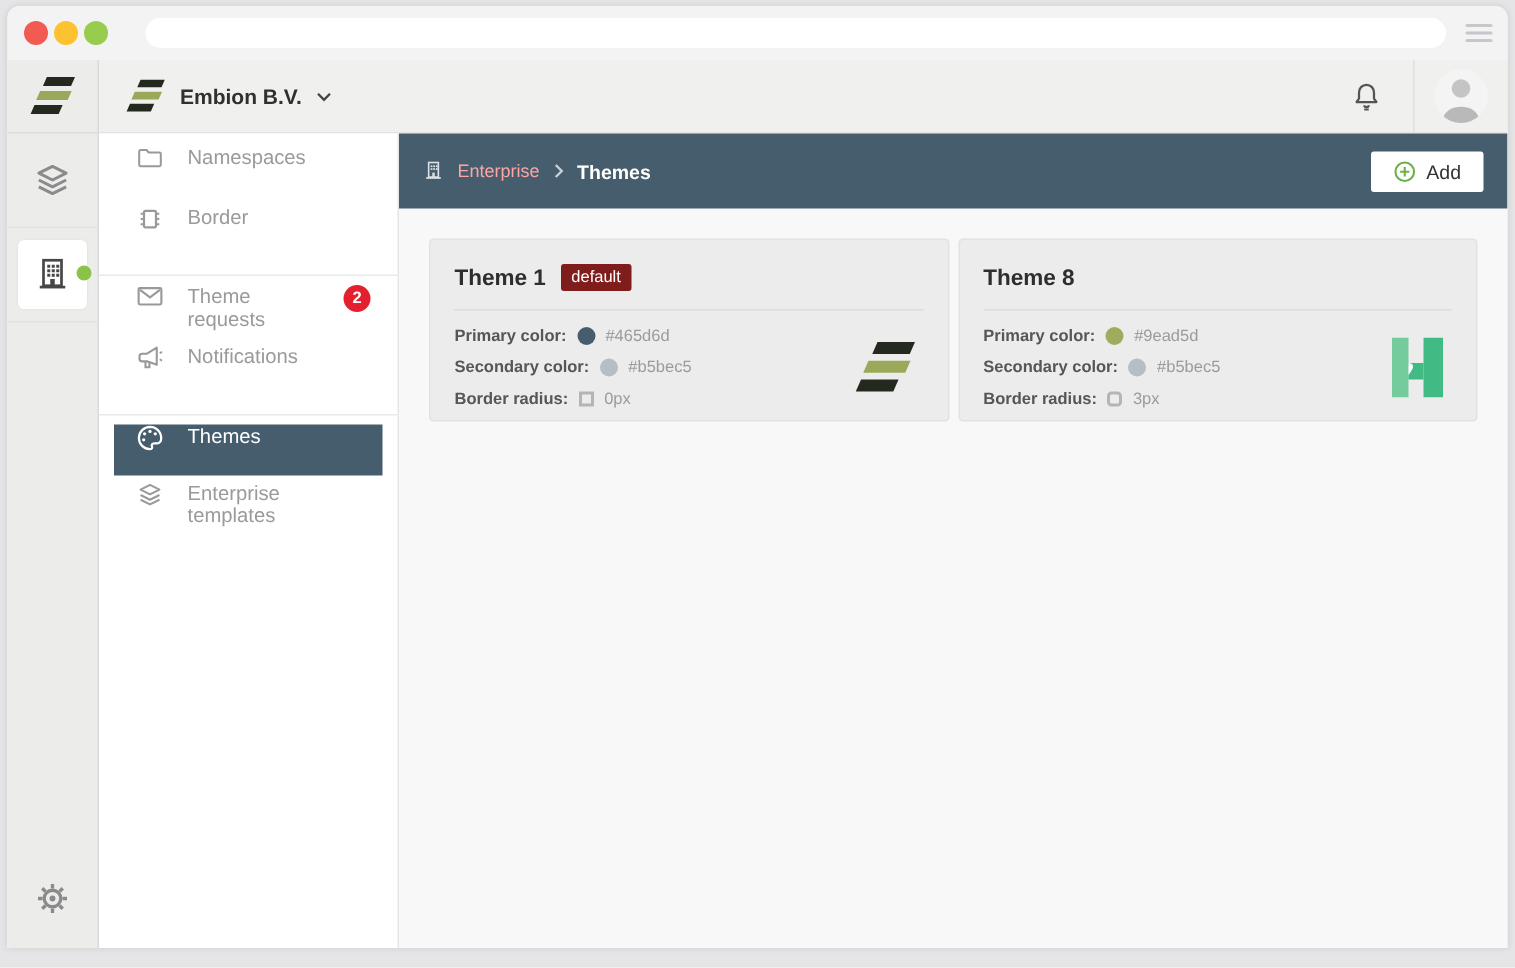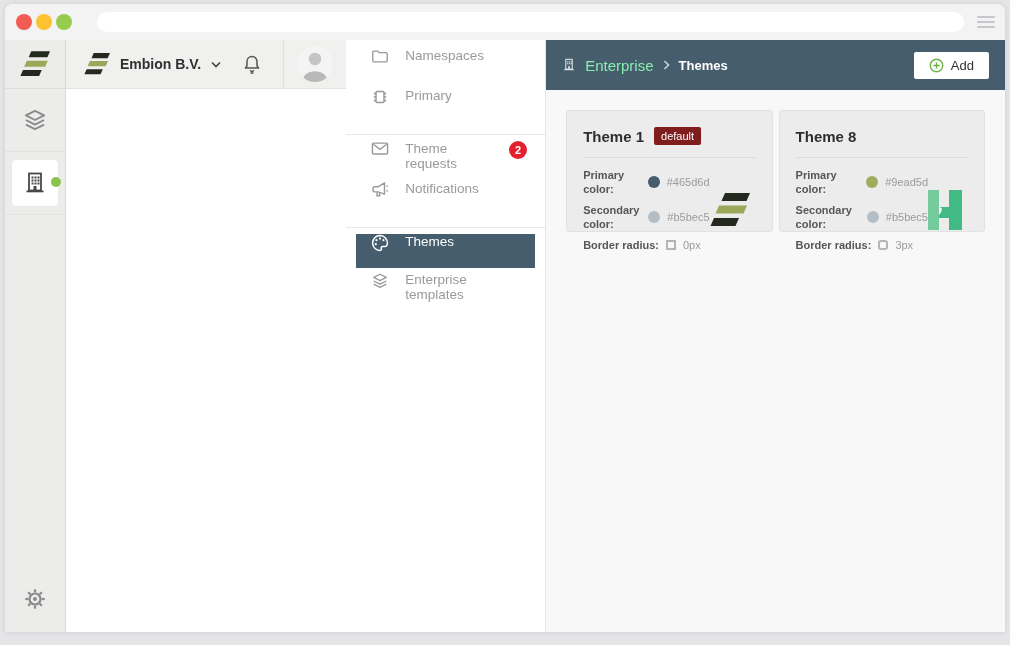--- a/index.html
+++ b/index.html
@@ -34,21 +34,21 @@
     align-items:center;justify-content:center;}
   .rail-item{height:62px;border-bottom:1px solid #e2e2e1;display:flex;
     align-items:center;justify-content:center;cursor:pointer;}
   .rail-active-box{width:46px;height:46px;background:#ffffff;border-radius:4px;
     display:flex;align-items:center;justify-content:center;position:relative;
     box-shadow:0 0 2px rgba(0,0,0,.06);}
   .rail-green-dot{position:absolute;right:-3px;top:17px;width:10px;height:10px;
     border-radius:50%;background:#8bc34a;}
   .rail-spacer{flex:1;}
   .rail-gear{height:66px;display:flex;align-items:center;justify-content:center;cursor:pointer;}
-  .right-col{flex:1;display:flex;min-width:0;}
+  .right-col{flex:1;display:flex;flex-direction:column;min-width:0;}
   
   .appbar{height:48px;background:#f0f0ef;border-bottom:1px solid #e2e2e1;
     display:flex;align-items:center;padding-left:18px;flex-shrink:0;}
   .org-select{display:flex;align-items:center;gap:10px;cursor:pointer;}
   .org-name{font-size:14px;font-weight:bold;color:#303030;}
   .appbar-right{margin-left:auto;display:flex;align-items:center;height:100%;}
   .bell-cell{width:62px;height:100%;display:flex;align-items:center;justify-content:center;cursor:pointer;}
   .appbar-divider{width:1px;height:48px;background:#e0e0df;}
   .avatar-cell{width:62px;height:100%;display:flex;align-items:center;justify-content:center;cursor:pointer;}
   .avatar{width:36px;height:36px;border-radius:50%;background:#f4f4f5;overflow:hidden;
@@ -62,21 +62,21 @@
   .side-item svg{flex-shrink:0;}
   .side-divider{border-top:1px solid #e9e9e9;margin:6px 0;}
   .side-item.active{height:34px;margin:4px 10px;padding:0 15px;color:#ffffff;}
   .side-badge{margin-left:auto;min-width:18px;height:18px;border-radius:50%;
     background:#e5202e;color:#fff;font-size:11px;font-weight:bold;
     display:flex;align-items:center;justify-content:center;}
   
   .main{flex:1;background:#f8f8f9;display:flex;flex-direction:column;min-width:0;}
   .crumbbar{height:50px;display:flex;align-items:center;gap:9px;
     padding:0 16px;flex-shrink:0;}
-  .crumb-parent{color:#86efac;font-size:15px;cursor:pointer;}
+  .crumb-parent{color:#fca5a5;font-size:12px;cursor:pointer;}
   .crumb-current{color:#ffffff;font-size:13px;font-weight:bold;}
   .add-btn{margin-left:auto;height:27px;background:#ffffff;border:none;border-radius:2px;
     display:flex;align-items:center;gap:7px;padding:0 15px;font-size:13px;color:#333;
     font-family:inherit;cursor:pointer;}
   .content{padding:20px;display:grid;grid-template-columns:1fr 1fr;gap:6px;
     align-content:start;flex:1;overflow:hidden;}
   .card{background:#ececec;border:1px solid #e2e2e2;border-radius:3px;
     padding:13px 16px 15px;box-sizing:border-box;cursor:pointer;height:122px;}
   .card-head{display:flex;align-items:center;gap:10px;height:24px;}
   .card-title{font-size:15px;font-weight:bold;color:#2e2e2e;}
@@ -211,21 +211,21 @@
               <rect x="5" y="3.5" width="8" height="11" rx="1" fill="none" stroke="#999" stroke-width="1.5"></rect>
               <g stroke="#999" stroke-width="1.3">
                 <line x1="2.8" y1="5.5" x2="5" y2="5.5"></line>
                   <line x1="2.8" y1="9" x2="5" y2="9"></line>
                   <line x1="2.8" y1="12.5" x2="5" y2="12.5"></line>
                 <line x1="13" y1="5.5" x2="15.2" y2="5.5"></line>
                   <line x1="13" y1="9" x2="15.2" y2="9"></line>
                   <line x1="13" y1="12.5" x2="15.2" y2="12.5"></line>
               </g>
             </svg>
-            <span>Primary</span>
+            <span>Border</span>
           </div>
           <div class="side-divider"></div>
           <div class="side-item">
             <svg width="18" height="15" viewBox="0 0 19 15">
               <rect x="1.5" y="1.8" width="16" height="11.5" rx="1" fill="none" stroke="#999" stroke-width="1.5"></rect>
               <polyline points="2.5,3 9.5,8.3 16.5,3" fill="none" stroke="#999" stroke-width="1.5"></polyline>
             </svg>
             <span>Theme requests</span>
             <span class="side-badge" style="background: rgb(229, 32, 46);">2</span>
           </div>

